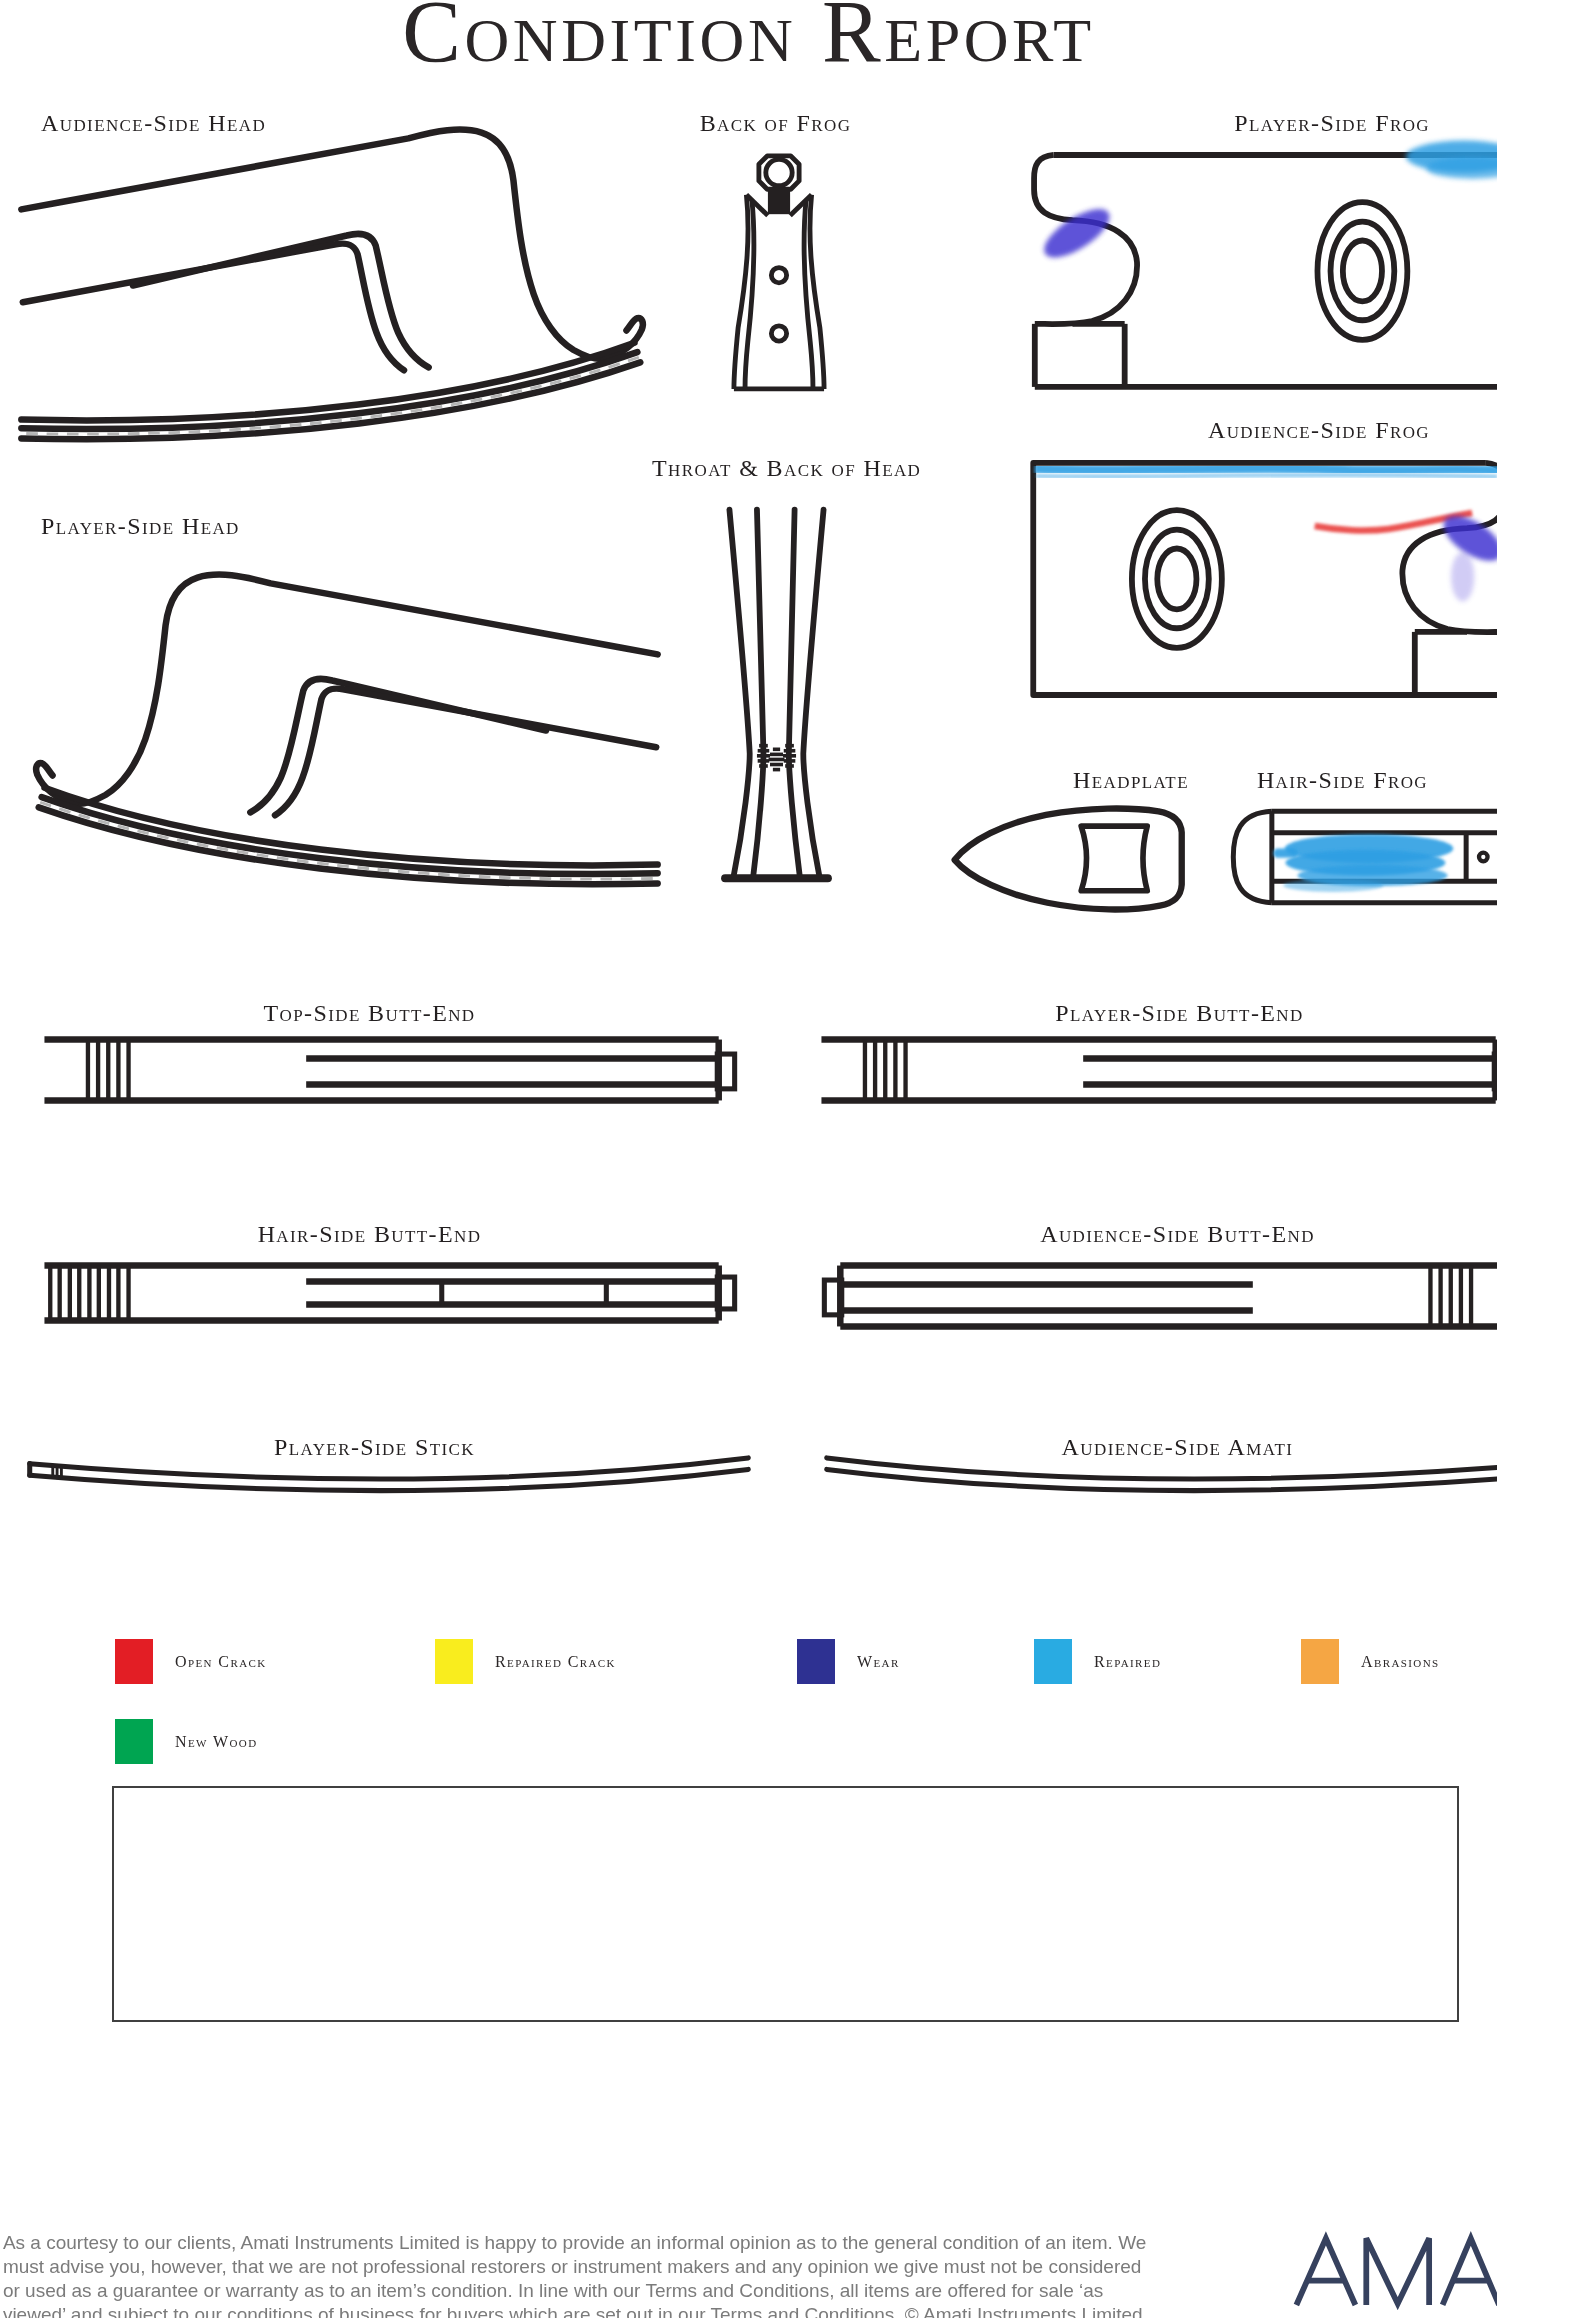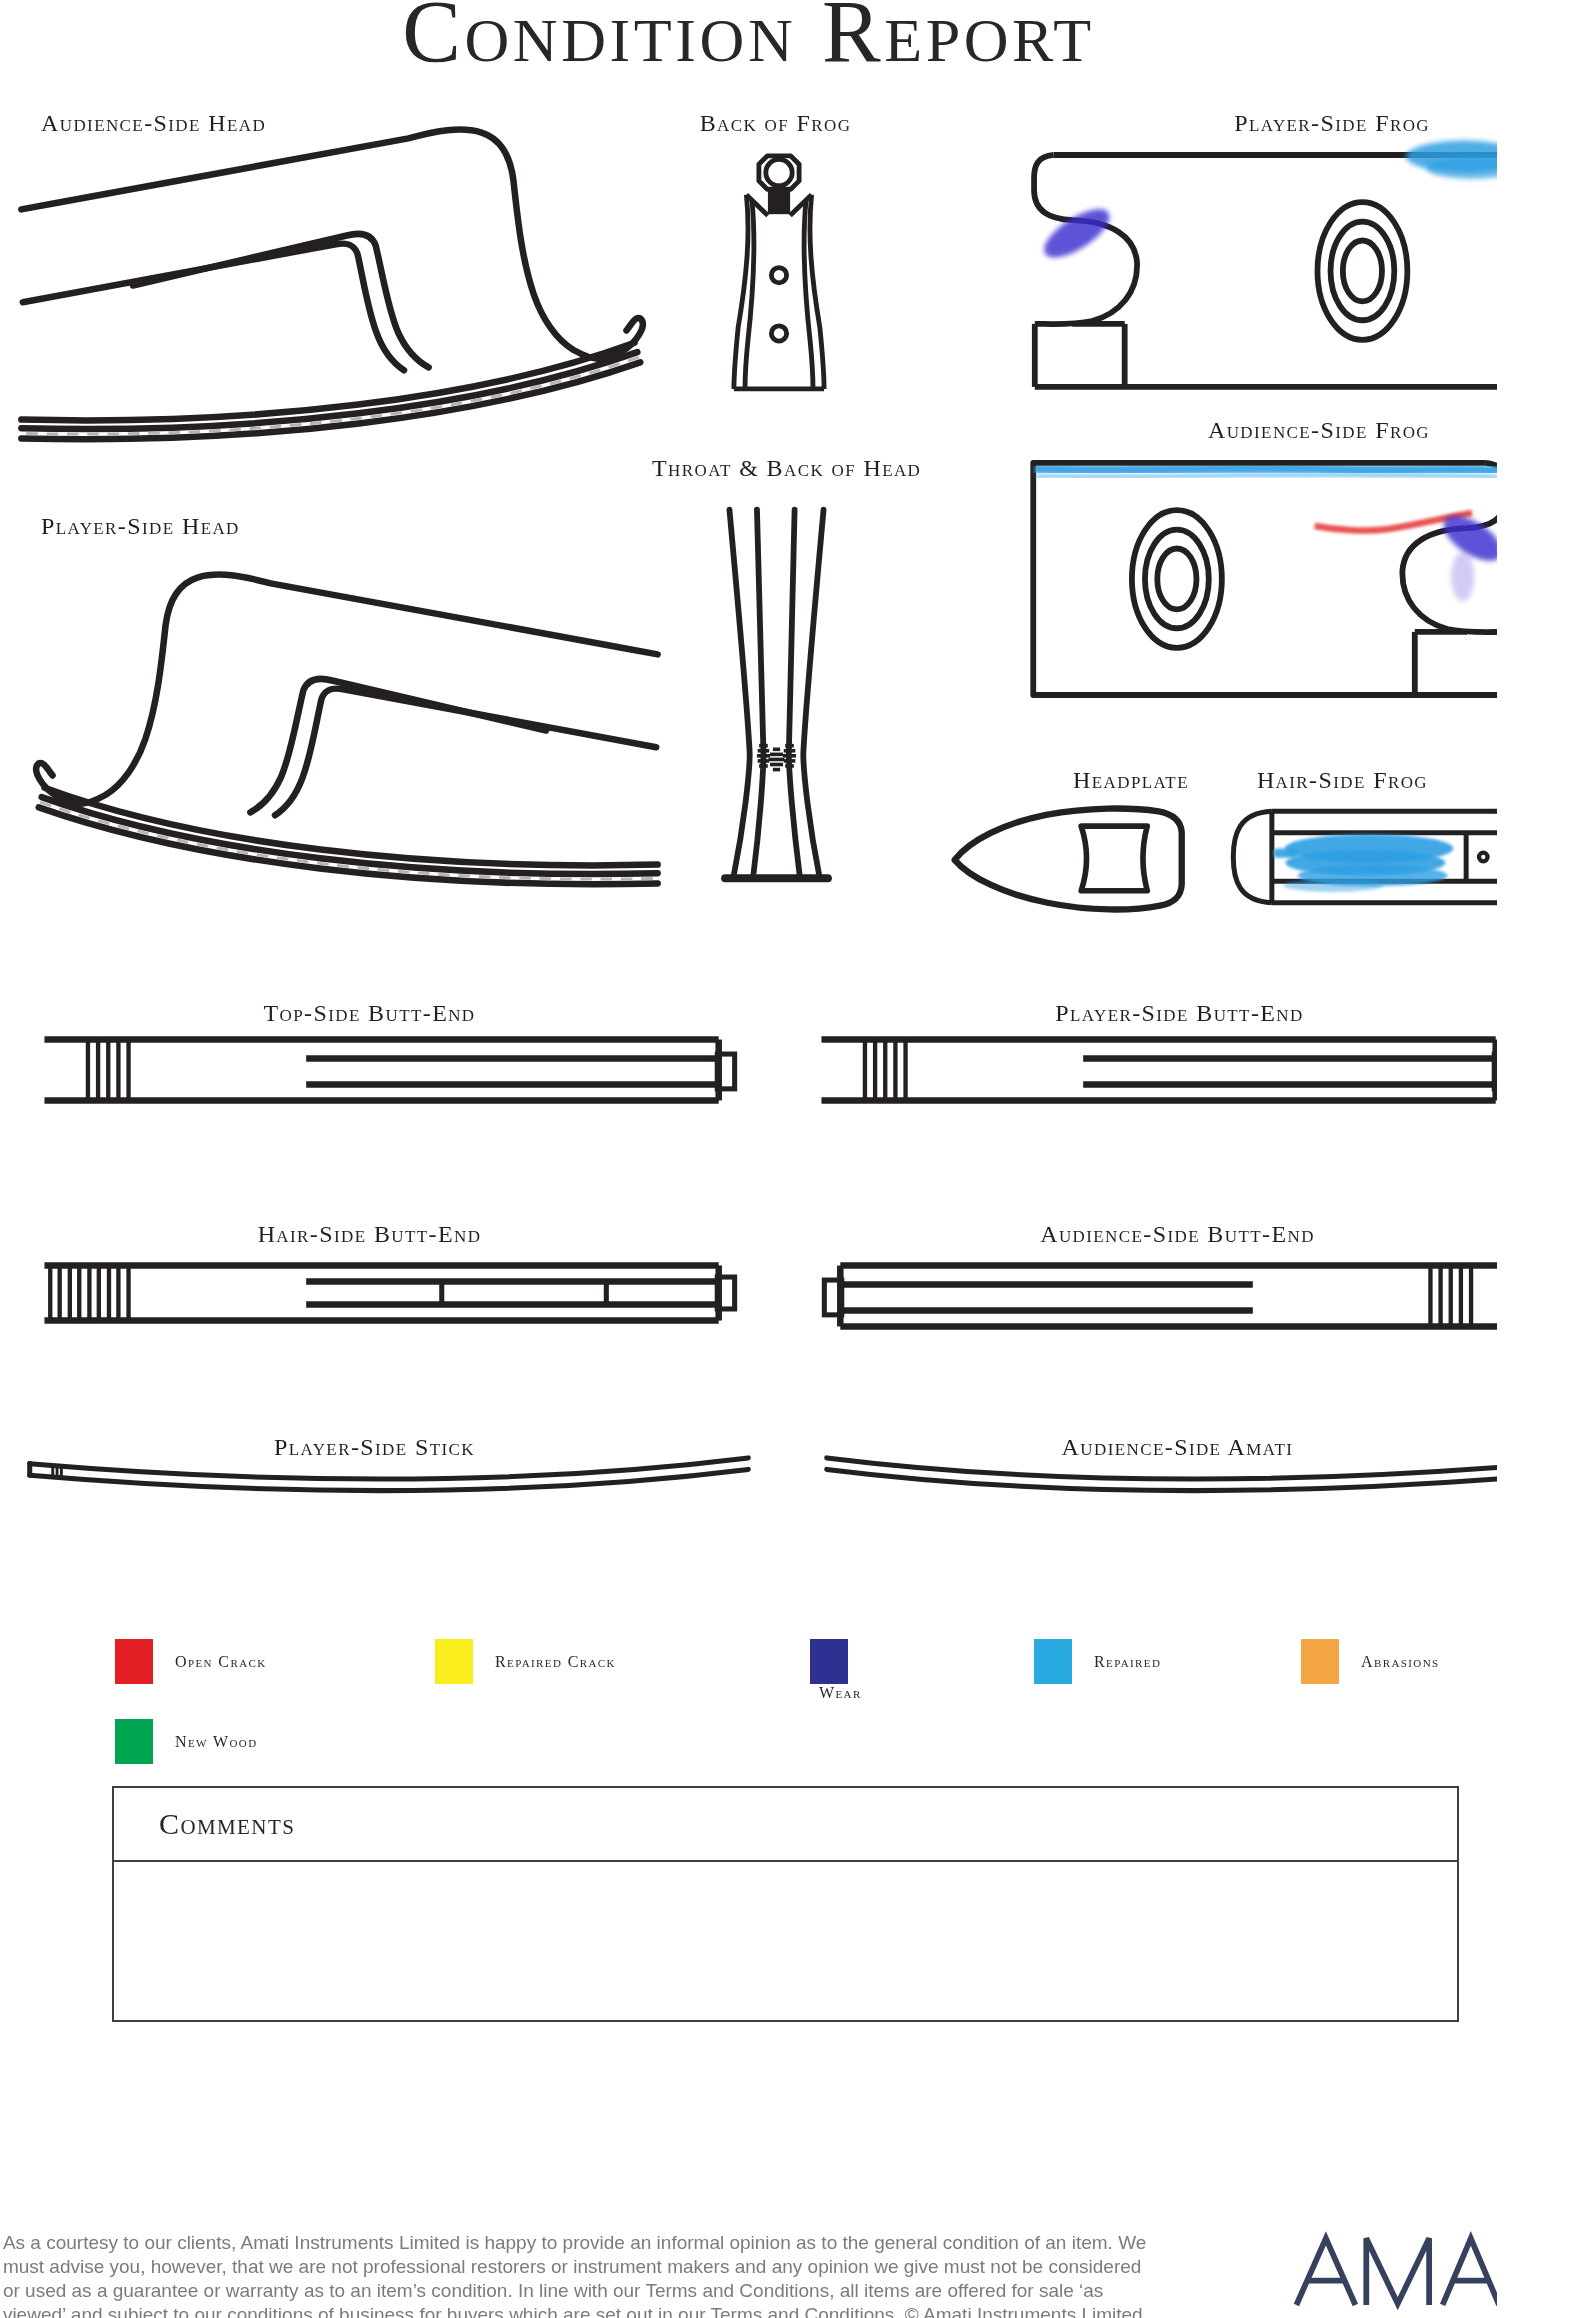--- a/index.html
+++ b/index.html
@@ -347,41 +347,38 @@
   </div>
 
   <div class="legend-item" style="left:115px; top:1639px;">
     <span class="swatch" style="background: rgb(227, 30, 37);"></span>
     <span class="legend-label">Open Crack</span>
   </div>
   <div class="legend-item" style="left:435px; top:1639px;">
     <span class="swatch" style="background: rgb(249, 237, 30);"></span>
     <span class="legend-label">Repaired Crack</span>
   </div>
-  <div class="legend-item" style="left:797px; top:1639px;flex-direction:column;">
+  <div class="legend-item" style="left:797px; top:1639px;">
     <span class="swatch" style="background: rgb(46, 49, 146);"></span>
     <span class="legend-label">Wear</span>
   </div>
   <div class="legend-item" style="left:1034px; top:1639px;">
     <span class="swatch" style="background: rgb(41, 171, 226);"></span>
     <span class="legend-label">Repaired</span>
   </div>
   <div class="legend-item" style="left:1301px; top:1639px;">
     <span class="swatch" style="background: rgb(245, 166, 68);"></span>
     <span class="legend-label">Abrasions</span>
   </div>
   <div class="legend-item" style="left:115px; top:1719px;">
     <span class="swatch" style="background: rgb(0, 165, 81);"></span>
     <span class="legend-label">New Wood</span>
   </div>
 
   <div class="comments">
-    <div class="comments-header">
-      <span class="comments-label">Comments</span>
-    </div>
     <div class="comments-area"></div>
   </div>
 
   <div class="disclaimer">As a courtesy to our clients, Amati Instruments Limited is happy to provide an informal opinion as to the general condition of an item. We must advise you, however, that we are not professional restorers or instrument makers and any opinion we give must not be considered or used as a guarantee or warranty as to an item’s condition. In line with our Terms and Conditions, all items are offered for sale ‘as viewed’ and subject to our conditions of business for buyers which are set out in our Terms and Conditions. © Amati Instruments Limited 2017</div>
 
   <div class="logo" aria-label="AMATI">
     <svg width="286" height="74" viewBox="0 0 446 114">
       <g stroke="#36415e" stroke-width="9" fill="none" stroke-linecap="butt">
         <path d="M 24,110 L 70,6 L 116,110"></path>
           <path d="M 42,72 H 98"></path>

